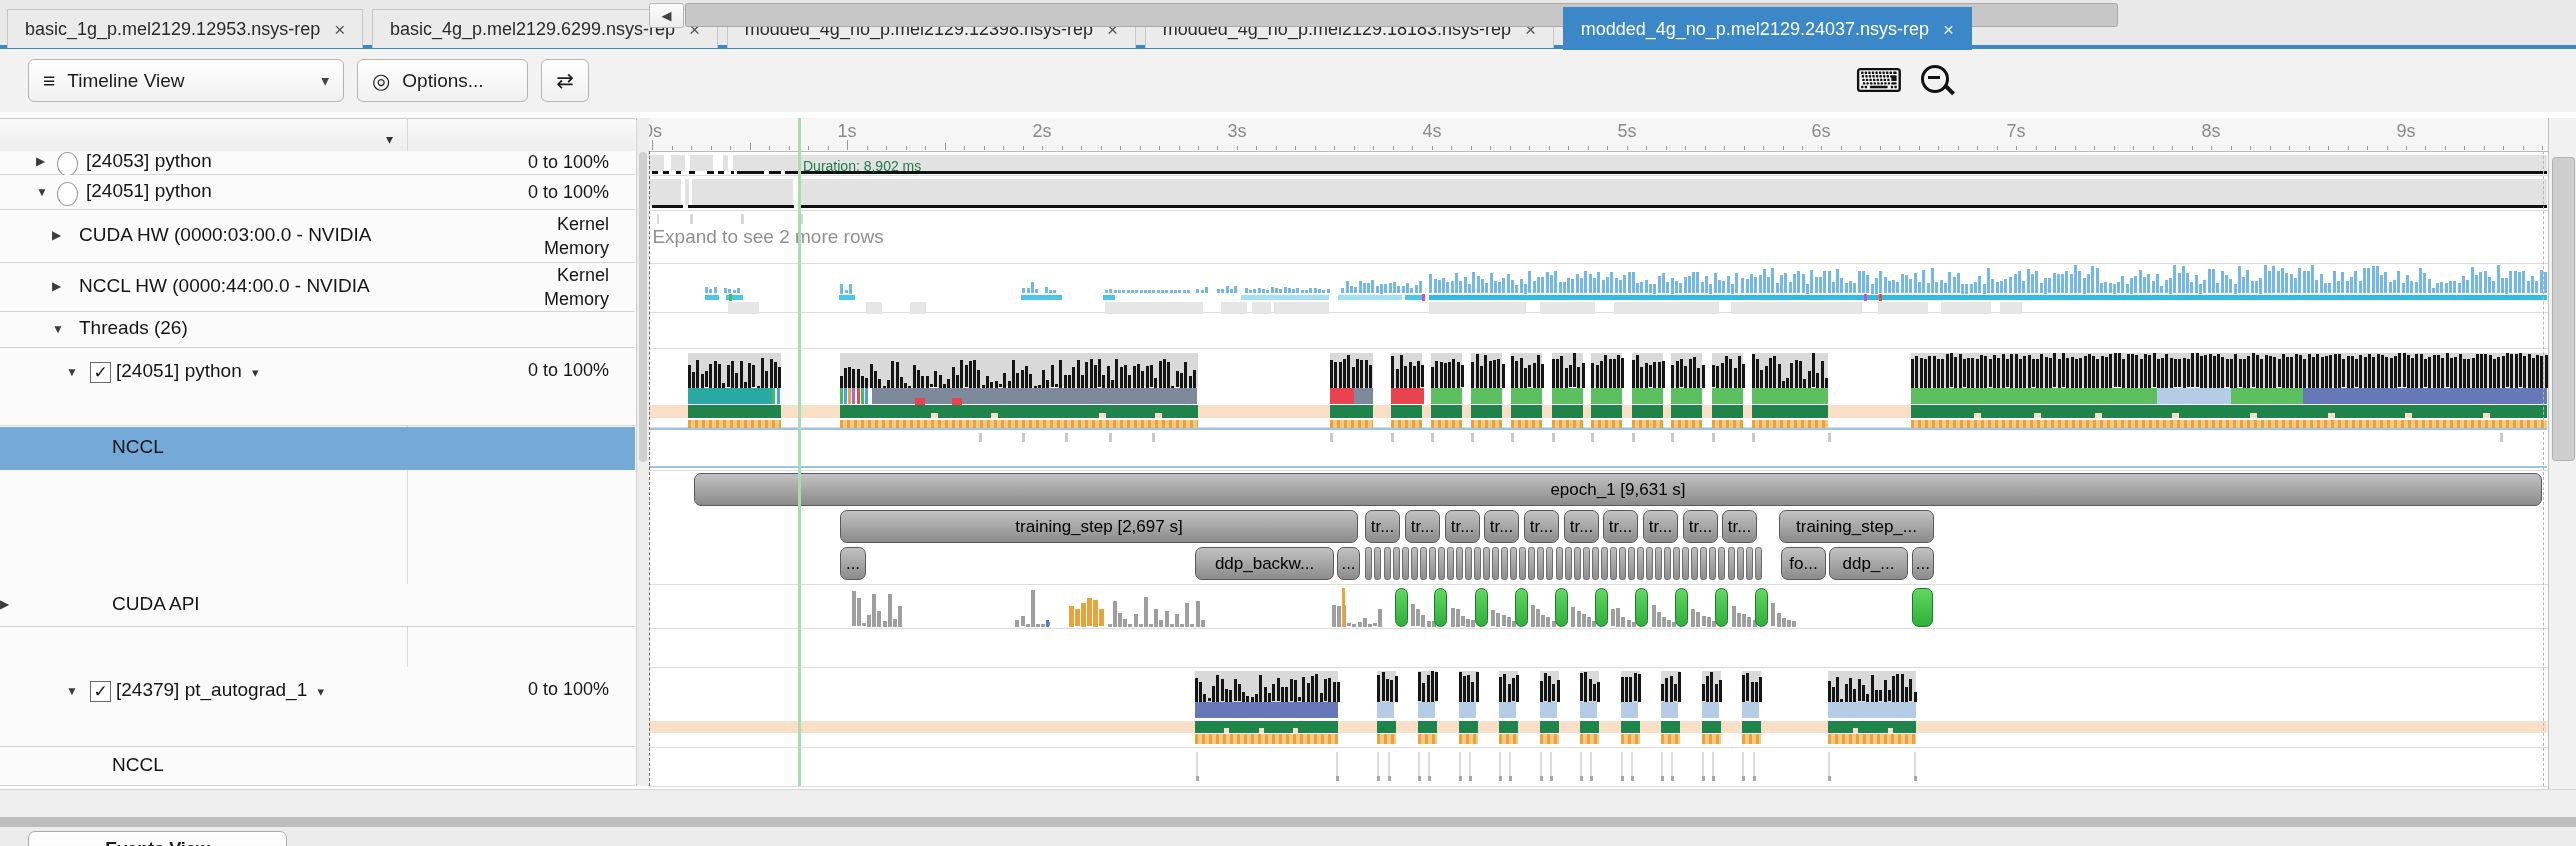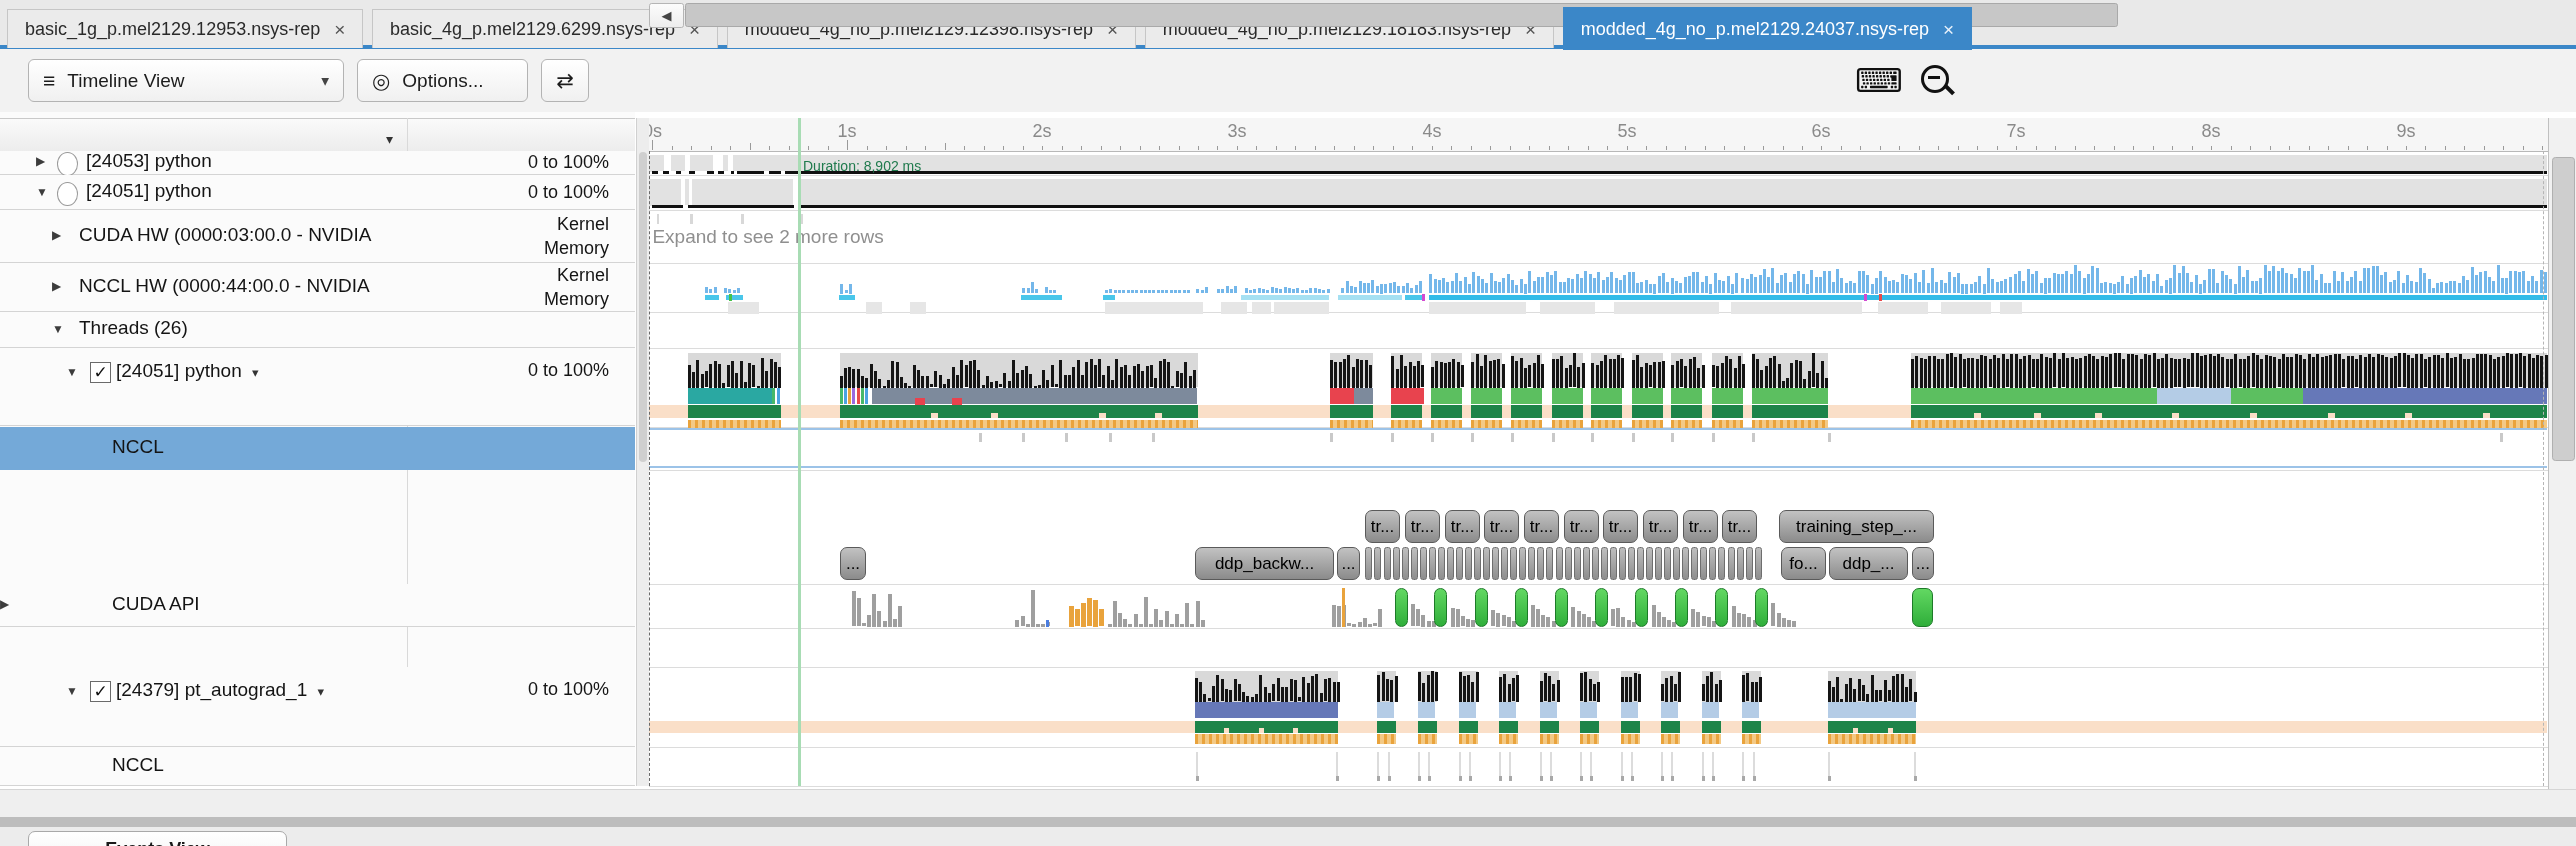--- a/index.html
+++ b/index.html
@@ -1334,20 +1334,26 @@
         <div class="abs" style="left: 822px; top: 321px; width: 2.6px; height: 8.6px; background: rgb(201, 201, 201);"></div>
         <div class="abs" style="left: 862px; top: 321px; width: 2.6px; height: 8.6px; background: rgb(201, 201, 201);"></div>
         <div class="abs" style="left: 903px; top: 321px; width: 2.6px; height: 8.6px; background: rgb(201, 201, 201);"></div>
         <div class="abs" style="left: 942px; top: 321px; width: 2.6px; height: 8.6px; background: rgb(201, 201, 201);"></div>
         <div class="abs" style="left: 983px; top: 321px; width: 2.6px; height: 8.6px; background: rgb(201, 201, 201);"></div>
         <div class="abs" style="left: 1022px; top: 321px; width: 2.6px; height: 8.6px; background: rgb(201, 201, 201);"></div>
         <div class="abs" style="left: 1063px; top: 321px; width: 2.6px; height: 8.6px; background: rgb(201, 201, 201);"></div>
         <div class="abs" style="left: 1103px; top: 321px; width: 2.6px; height: 8.6px; background: rgb(201, 201, 201);"></div>
         <div class="abs" style="left: 1179px; top: 321px; width: 2.6px; height: 8.6px; background: rgb(201, 201, 201);"></div>
         <div class="abs" style="left: 1851px; top: 321px; width: 2.6px; height: 8.6px; background: rgb(201, 201, 201);"></div>
+        <div class="nvtxbar" style="left: 45px; top: 361px; width: 1848px;">
+          <span>epoch_1 [9,631 s]</span>
+        </div>
+        <div class="nvtxbar" style="left: 191px; top: 398px; width: 518px;">
+          <span>training_step [2,697 s]</span>
+        </div>
         <div class="nvtxbar" style="left: 716px; top: 398px; width: 35px;">
           <span>tr...</span>
         </div>
         <div class="nvtxbar" style="left: 756px; top: 398px; width: 35px;">
           <span>tr...</span>
         </div>
         <div class="nvtxbar" style="left: 796px; top: 398px; width: 35px;">
           <span>tr...</span>
         </div>
         <div class="nvtxbar" style="left: 835px; top: 398px; width: 35px;">

